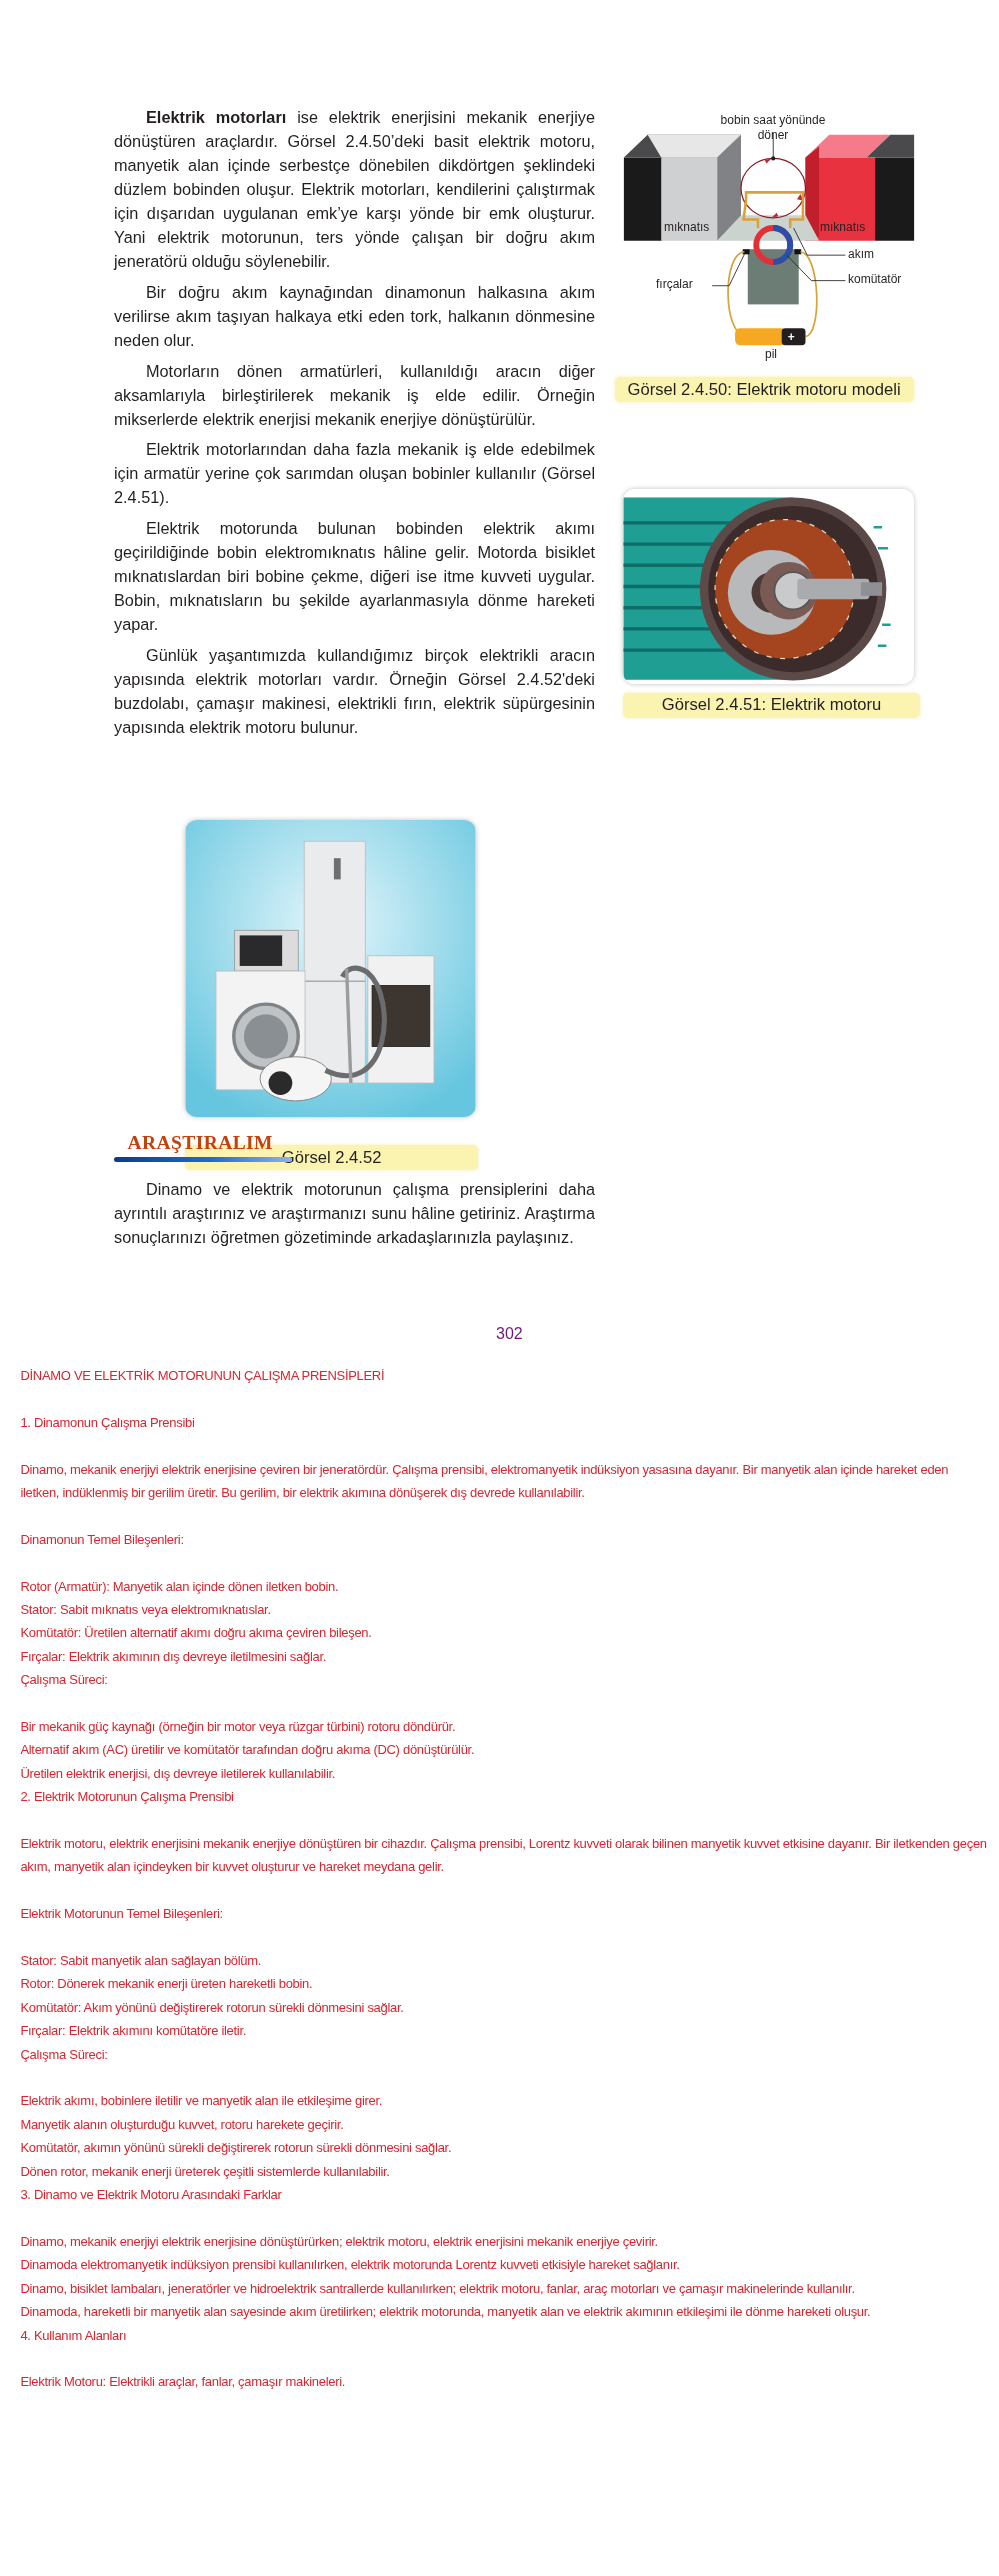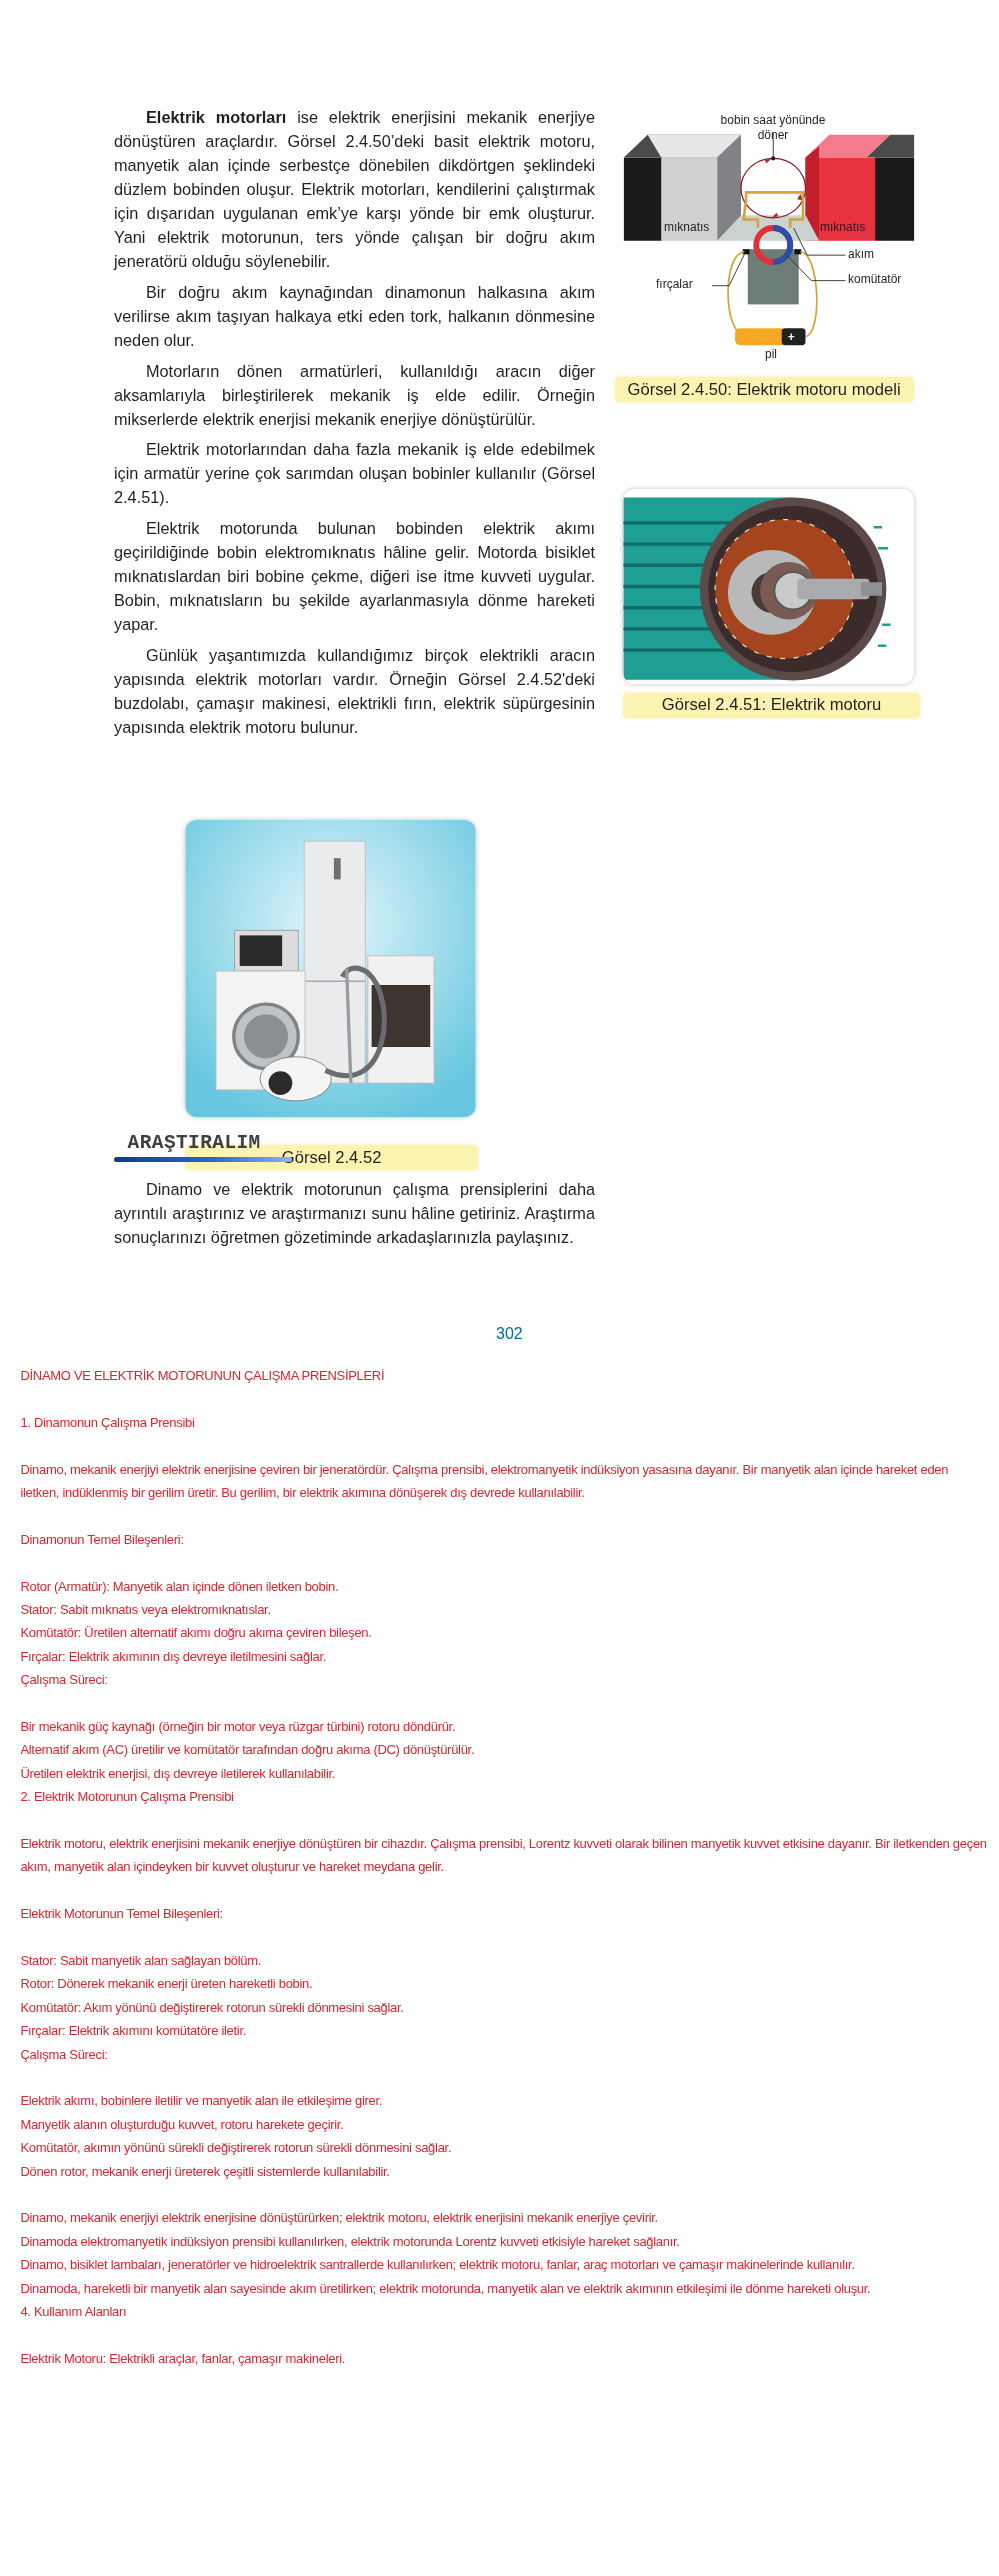--- a/index.html
+++ b/index.html
@@ -8,25 +8,25 @@
   .book-page { position:absolute; left:0; top:0; width:999px; height:1359px; }
   .col-text { position:absolute; left:114px; top:105px; width:481px; }
   .para { font-size:16.3px; line-height:24px; text-align:justify; margin:0 0 6.8px 0; text-indent:32px; }
   .para b { font-weight:bold; }
   .figure { position:absolute; }
   .caption { background:#fbf4b0; border-radius:5.1px; font-size:16.6px; text-align:center;
              padding:2.5px 5.1px; color:#231f20; box-shadow:0 0 3.4px rgba(240,220,120,.6); }
   .photo-frame { border-radius:12px; background:#fff; box-shadow:0 0 5.1px rgba(0,0,0,.25); overflow:hidden; }
   .diagram-label { position:absolute; font-size:12px; color:#231f20; white-space:nowrap; }
   .research-head { position:absolute; left:114px; top:1132px; }
-  .research-title { font-family:Liberation Mono, monospace; font-weight:bold; font-size:19.5px; letter-spacing:0.4px; color:#404040; margin-left:13.6px; }
+  .research-title { font-family:Liberation Serif, serif; font-weight:bold; font-size:19.5px; letter-spacing:0.4px; color:#c2410c; margin-left:13.6px; }
   .research-bar { width:178px; height:4.2px; margin-top:3.4px; border-radius:2.5px;
                   background:linear-gradient(90deg,#0d3b8a 0%, #1e6bd0 55%, #8fb4e8 100%); }
   .research-text { position:absolute; left:114px; top:1177px; width:481px; }
-  .page-number { position:absolute; left:496px; top:1325px; font-size:16px; color:#0369a1; }
+  .page-number { position:absolute; left:496px; top:1325px; font-size:16px; color:#701a75; }
   .notes { position:absolute; left:20.4px; top:1364px; width:969px; color:#d7262f;
            font-family:"Liberation Sans", sans-serif; font-size:13px; line-height:23.4px; letter-spacing:-0.3px; }
   .notes p { margin:0; }
   .gap { height:23.4px; }
 </style>
 </head>
 <body>
 
 <div class="book-page">
 
@@ -203,20 +203,21 @@
   <p>Stator: Sabit manyetik alan sağlayan bölüm.</p>
   <p>Rotor: Dönerek mekanik enerji üreten hareketli bobin.</p>
   <p>Komütatör: Akım yönünü değiştirerek rotorun sürekli dönmesini sağlar.</p>
   <p>Fırçalar: Elektrik akımını komütatöre iletir.</p>
   <p>Çalışma Süreci:</p>
   <div class="gap"></div>
   <p>Elektrik akımı, bobinlere iletilir ve manyetik alan ile etkileşime girer.</p>
   <p>Manyetik alanın oluşturduğu kuvvet, rotoru harekete geçirir.</p>
   <p>Komütatör, akımın yönünü sürekli değiştirerek rotorun sürekli dönmesini sağlar.</p>
   <p>Dönen rotor, mekanik enerji üreterek çeşitli sistemlerde kullanılabilir.</p>
+  <p>3. Dinamo ve Elektrik Motoru Arasındaki Farklar</p>
   <div class="gap"></div>
   <p>Dinamo, mekanik enerjiyi elektrik enerjisine dönüştürürken; elektrik motoru, elektrik enerjisini mekanik enerjiye çevirir.</p>
   <p>Dinamoda elektromanyetik indüksiyon prensibi kullanılırken, elektrik motorunda Lorentz kuvveti etkisiyle hareket sağlanır.</p>
   <p>Dinamo, bisiklet lambaları, jeneratörler ve hidroelektrik santrallerde kullanılırken; elektrik motoru, fanlar, araç motorları ve çamaşır makinelerinde kullanılır.</p>
   <p>Dinamoda, hareketli bir manyetik alan sayesinde akım üretilirken; elektrik motorunda, manyetik alan ve elektrik akımının etkileşimi ile dönme hareketi oluşur.</p>
   <p>4. Kullanım Alanları</p>
   <div class="gap"></div>
   <p>Elektrik Motoru: Elektrikli araçlar, fanlar, çamaşır makineleri.</p>
 </div>
 

